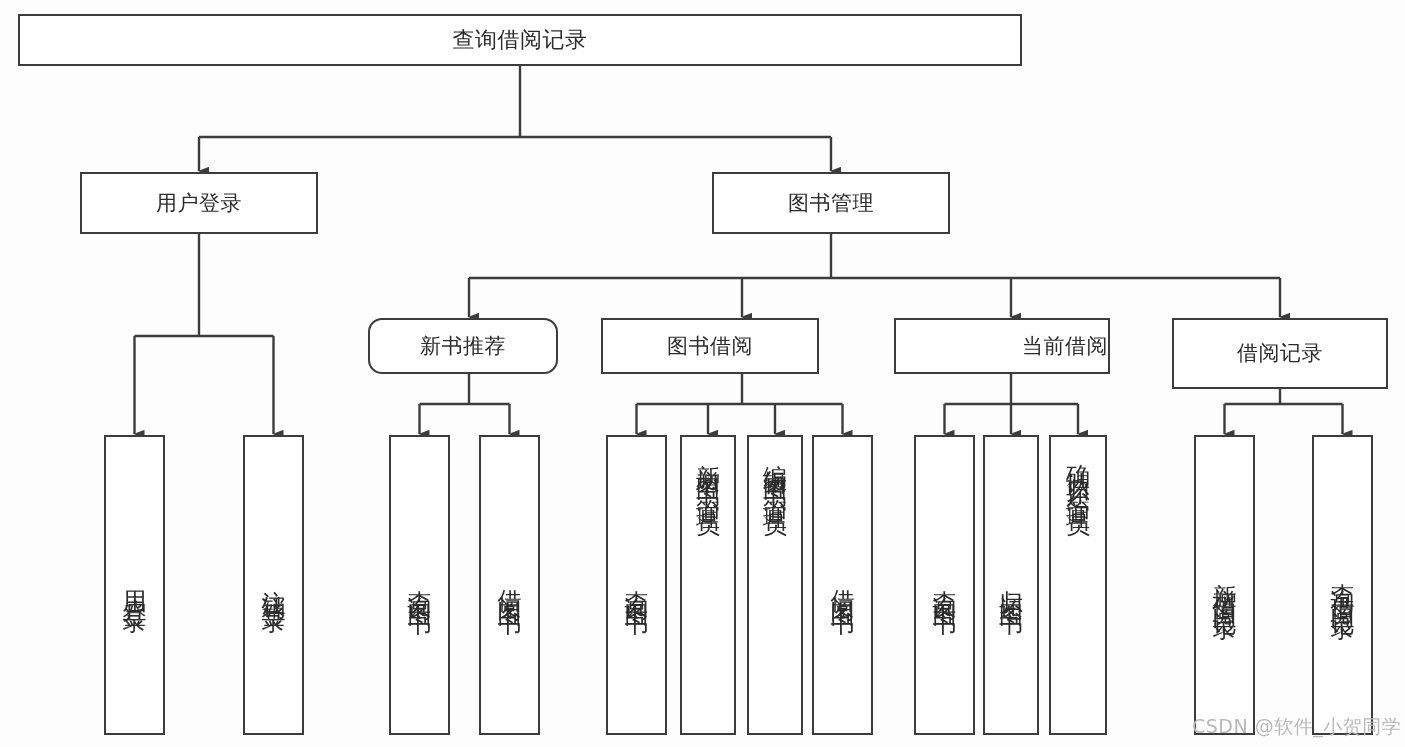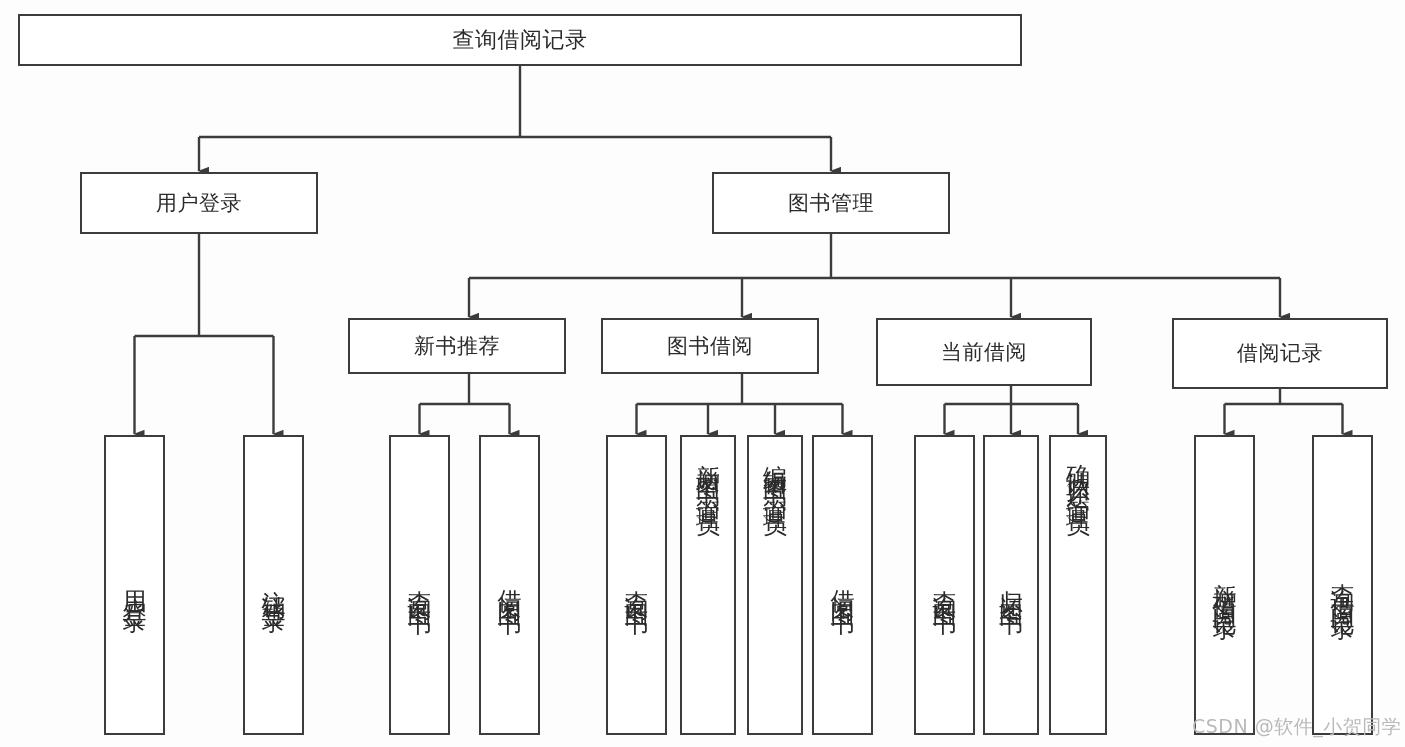--- a/index.html
+++ b/index.html
@@ -127,27 +127,27 @@
   <div id="node-layer">
       <div class="node horiz root" style="left: 18px; top: 14px; width: 1004px; height: 52px;">
         <span class="node-label">查询借阅记录</span>
       </div>
       <div class="node horiz" style="left: 80px; top: 172px; width: 238px; height: 62px;">
         <span class="node-label">用户登录</span>
       </div>
       <div class="node horiz" style="left: 712px; top: 172px; width: 238px; height: 62px;">
         <span class="node-label">图书管理</span>
       </div>
-      <div class="node horiz" style="left: 348px; top: 318px; width: 218px; height: 56px;">
+      <div class="node horiz" style="left: 368px; top: 318px; width: 190px; height: 56px; border-radius: 14px;">
         <span class="node-label">新书推荐</span>
       </div>
       <div class="node horiz" style="left: 601px; top: 318px; width: 218px; height: 56px;">
         <span class="node-label">图书借阅</span>
       </div>
-      <div class="node horiz" style="left: 876px; top: 318px; width: 216px; height: 68px;">
+      <div class="node horiz" style="left: 894px; top: 318px; width: 216px; height: 56px; justify-content: flex-end;">
         <span class="node-label">当前借阅</span>
       </div>
       <div class="node horiz" style="left: 1172px; top: 318px; width: 216px; height: 71px;">
         <span class="node-label">借阅记录</span>
       </div>
       <div class="node vert centered" style="left: 104px; top: 435px; width: 61px; height: 300px;">
         <span class="node-label">用户登录</span>
       </div>
       <div class="node vert centered" style="left: 243px; top: 435px; width: 61px; height: 300px;">
         <span class="node-label">注销登录</span>

